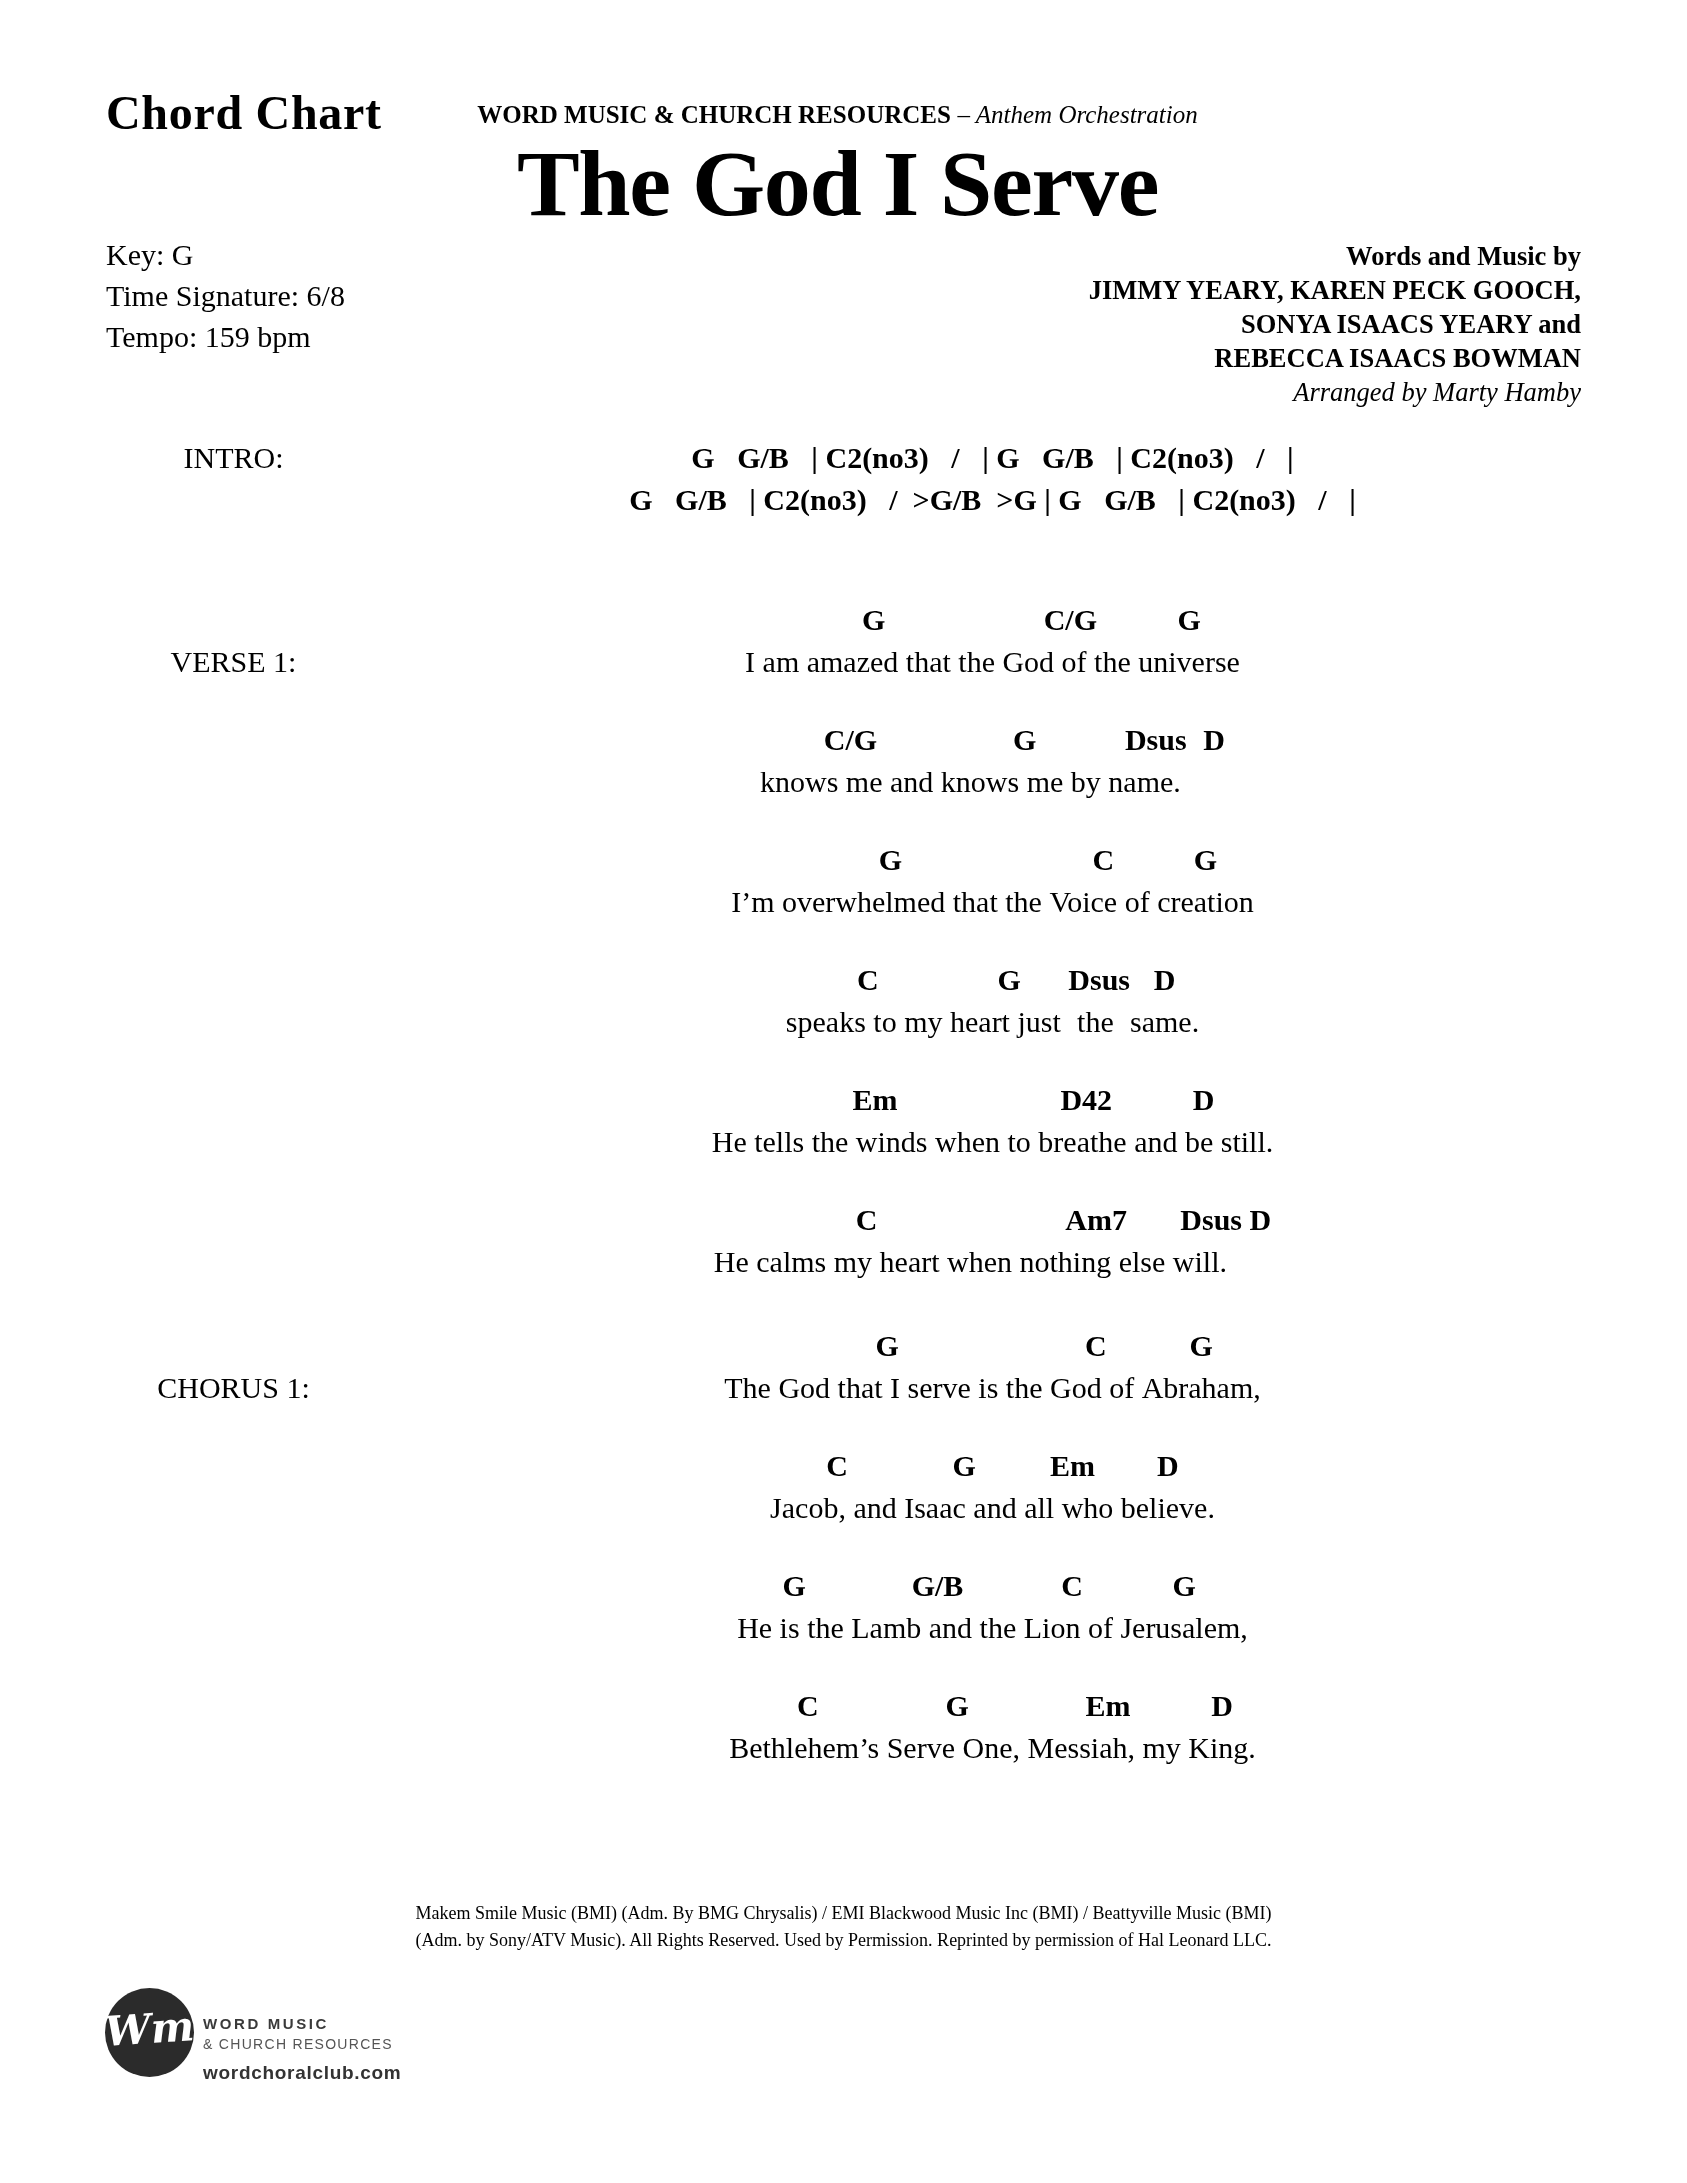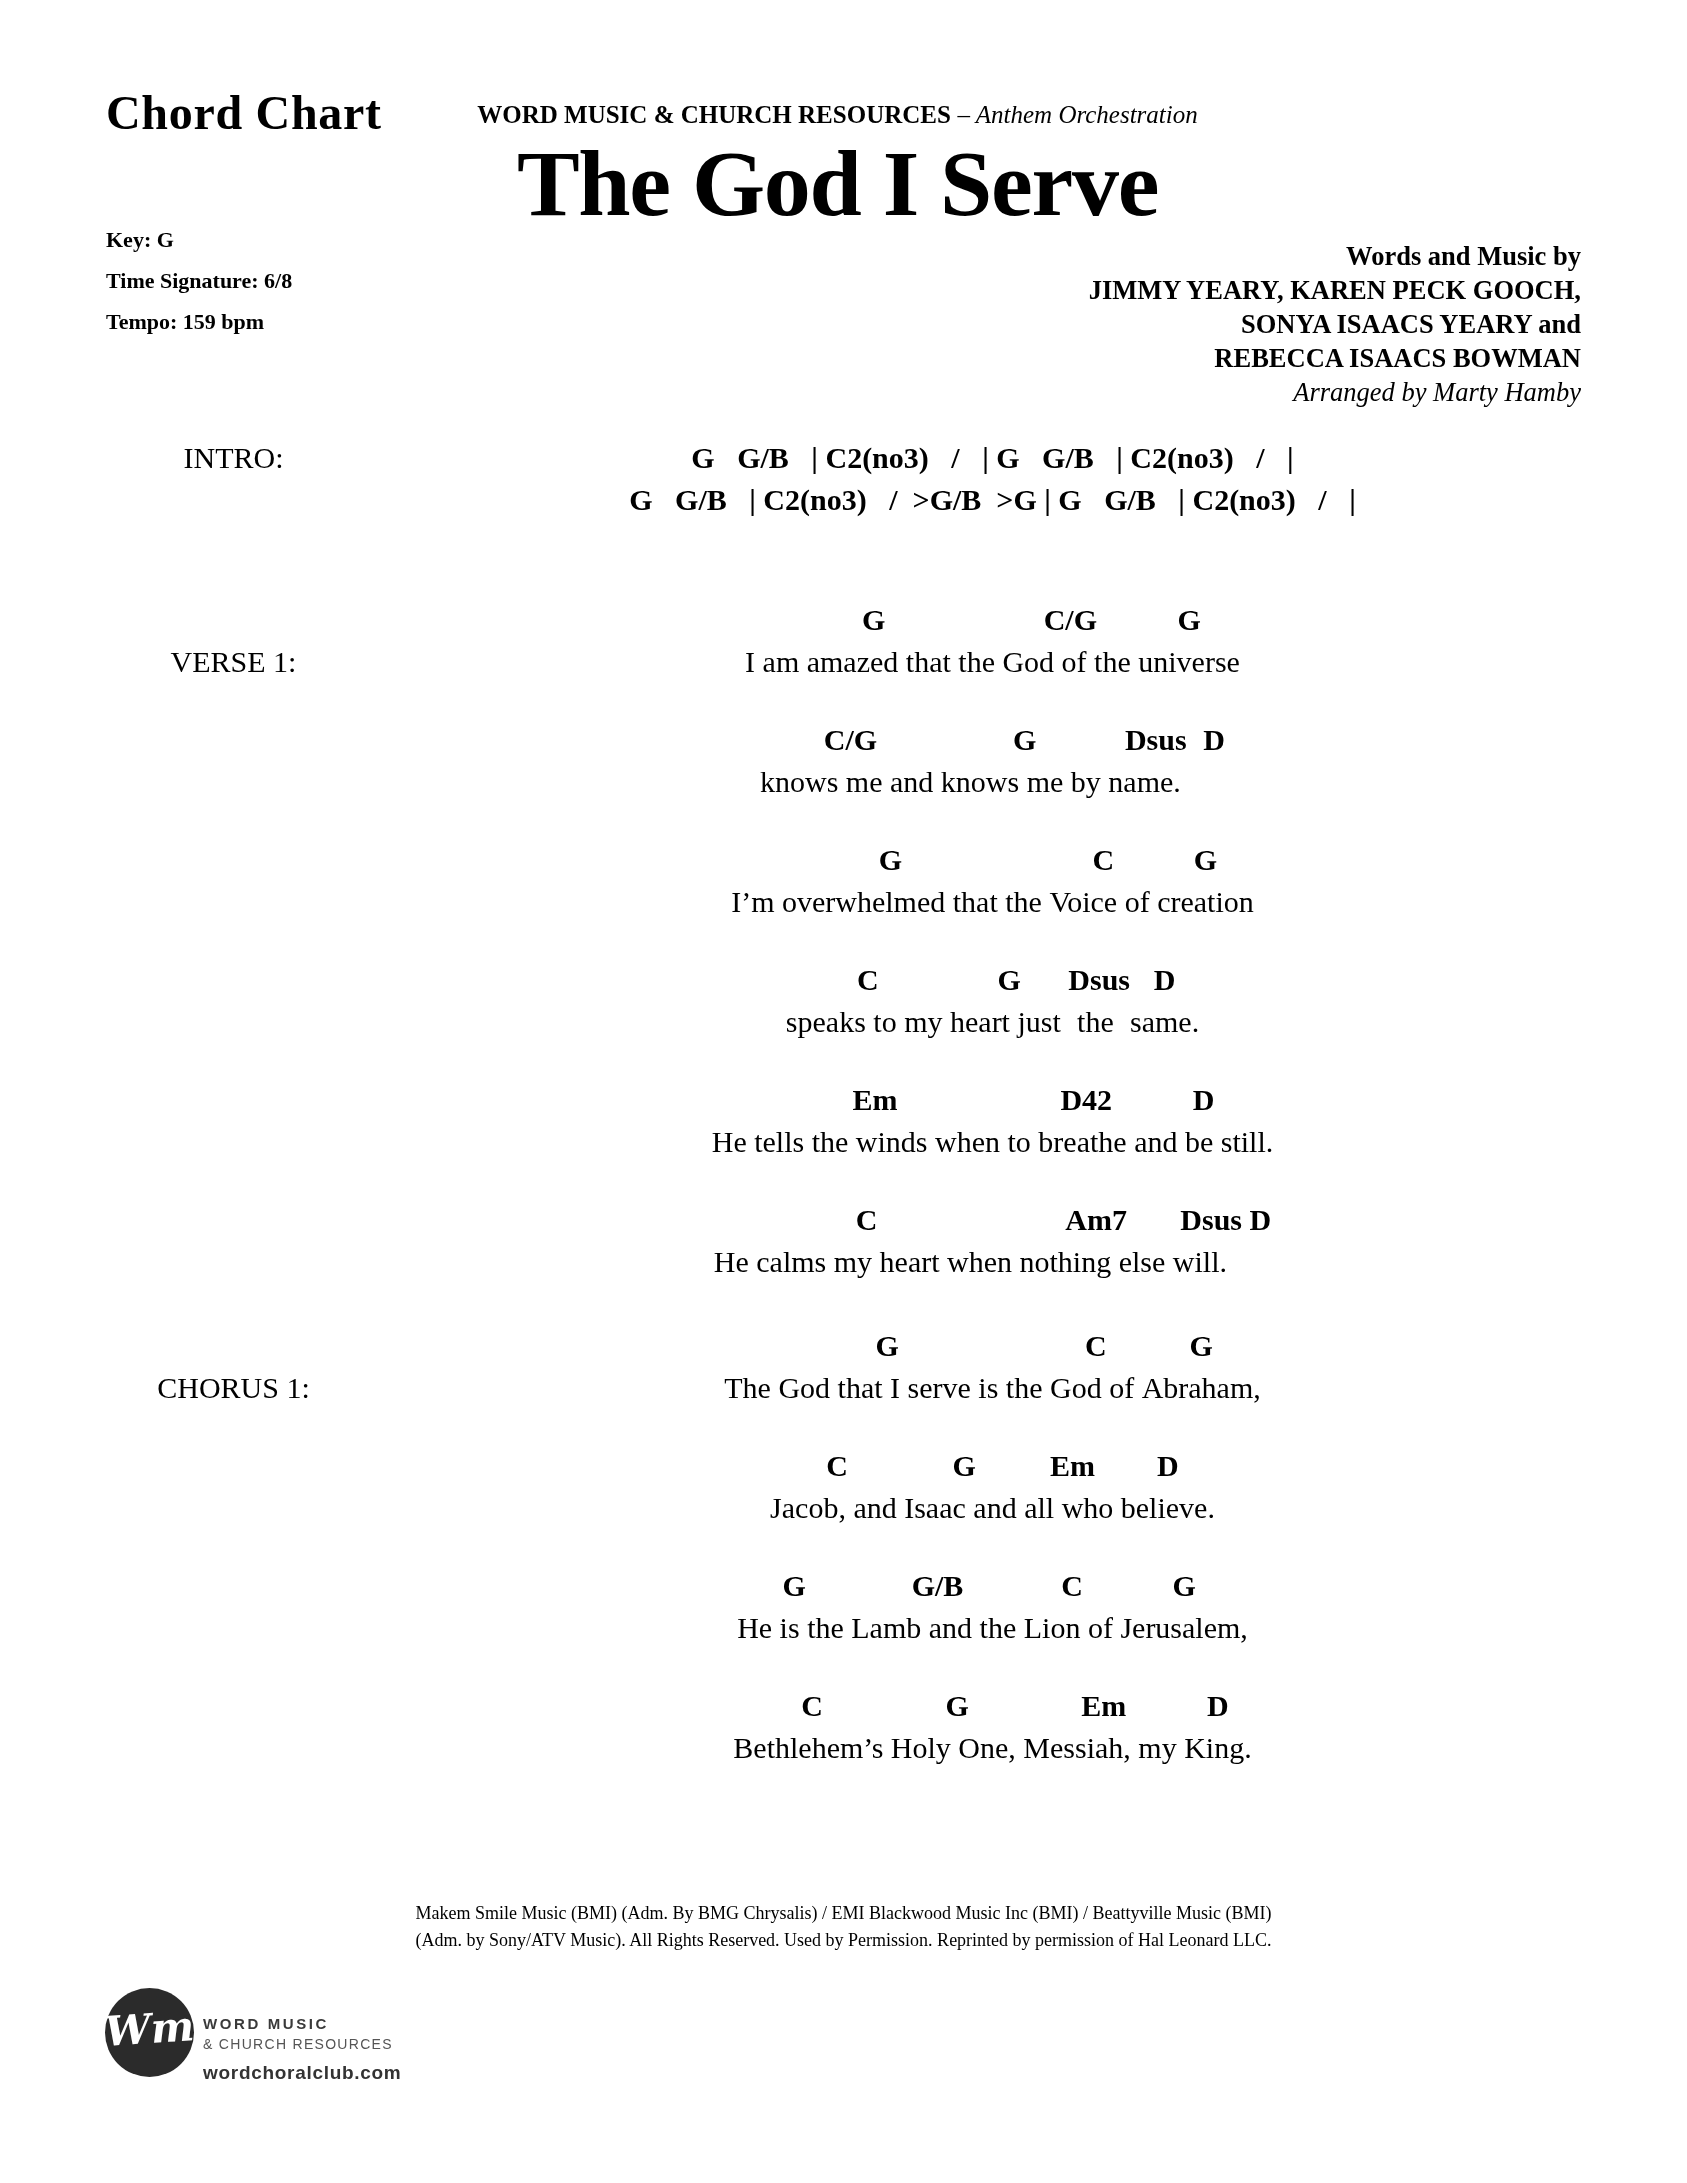--- a/index.html
+++ b/index.html
@@ -25,22 +25,22 @@
   .publisher-name { font-weight:bold; }
   .publisher-subtitle { font-style:italic; padding-left:6.6px; }
   .song-title {
     margin-top:5.3px;
     font-size:94px; font-weight:bold; line-height:1.05;
     letter-spacing:-1.3px;
   }
 
   
   .meta-block {
-    position:absolute; left:106px; top:219px;
-    font-size:22px; font-weight:bold; line-height:41px;
+    position:absolute; left:106px; top:234px;
+    font-size:30px; font-weight:normal; line-height:41px;
   }
 
   
   .credits-block {
     position:absolute; right:106px; top:239px;
     text-align:right;
     font-size:26.5px; font-weight:bold; line-height:34px;
   }
   .arranger-credit { font-weight:normal; font-style:italic; font-size:26.5px; }
 
@@ -144,21 +144,21 @@
         <div class="lyric-pair"><span class="seg"><span class="chord">Em</span><span class="lyr">He tells the winds when to </span></span><span class="seg"><span class="chord">D42</span><span class="lyr">breathe </span></span><span class="seg"><span class="chord">D</span><span class="lyr">and be still.</span></span></div>
         <div class="lyric-pair"><span class="seg"><span class="chord">C</span><span class="lyr">He calms my heart when </span></span><span class="seg"><span class="chord">Am7</span><span class="lyr">nothing else </span></span><span class="seg"><span class="chord">Dsus</span><span class="lyr">will.   </span></span><span class="seg"><span class="chord">D</span><span class="lyr"></span></span></div>
       </div>
     </div>
     <div class="section">
       <div class="section-label" style="padding-top: 42px;">CHORUS 1:</div>
       <div class="section-lines">
         <div class="lyric-pair"><span class="seg"><span class="chord">G</span><span class="lyr">The God that I serve is the </span></span><span class="seg"><span class="chord">C</span><span class="lyr">God of </span></span><span class="seg"><span class="chord">G</span><span class="lyr">Abraham,</span></span></div>
         <div class="lyric-pair"><span class="seg"><span class="chord">C</span><span class="lyr">Jacob, and </span></span><span class="seg"><span class="chord">G</span><span class="lyr">Isaac and </span></span><span class="seg"><span class="chord">Em</span><span class="lyr">all who </span></span><span class="seg"><span class="chord">D</span><span class="lyr">believe.</span></span></div>
         <div class="lyric-pair"><span class="seg"><span class="chord">G</span><span class="lyr">He is the </span></span><span class="seg"><span class="chord">G/B</span><span class="lyr">Lamb and the </span></span><span class="seg"><span class="chord">C</span><span class="lyr">Lion of </span></span><span class="seg"><span class="chord">G</span><span class="lyr">Jerusalem,</span></span></div>
-        <div class="lyric-pair"><span class="seg"><span class="chord">C</span><span class="lyr">Bethlehem’s </span></span><span class="seg"><span class="chord">G</span><span class="lyr">Holy One, </span></span><span class="seg"><span class="chord">Em</span><span class="lyr">Messiah, my </span></span><span class="seg"><span class="chord">D</span><span class="lyr">King.</span></span></div>
+        <div class="lyric-pair"><span class="seg"><span class="chord">C</span><span class="lyr">Bethlehem’s </span></span><span class="seg"><span class="chord">G</span><span class="lyr">Serve One, </span></span><span class="seg"><span class="chord">Em</span><span class="lyr">Messiah, my </span></span><span class="seg"><span class="chord">D</span><span class="lyr">King.</span></span></div>
       </div>
     </div>
   </div>
 
 <div class="copyright-block">
   <div>Makem Smile Music (BMI) (Adm. By BMG Chrysalis) / EMI Blackwood Music Inc (BMI) / Beattyville Music (BMI)</div>
   <div>(Adm. by Sony/ATV Music). All Rights Reserved. Used by Permission. Reprinted by permission of Hal Leonard LLC.</div>
 </div>
 
 <div class="logo-block">

